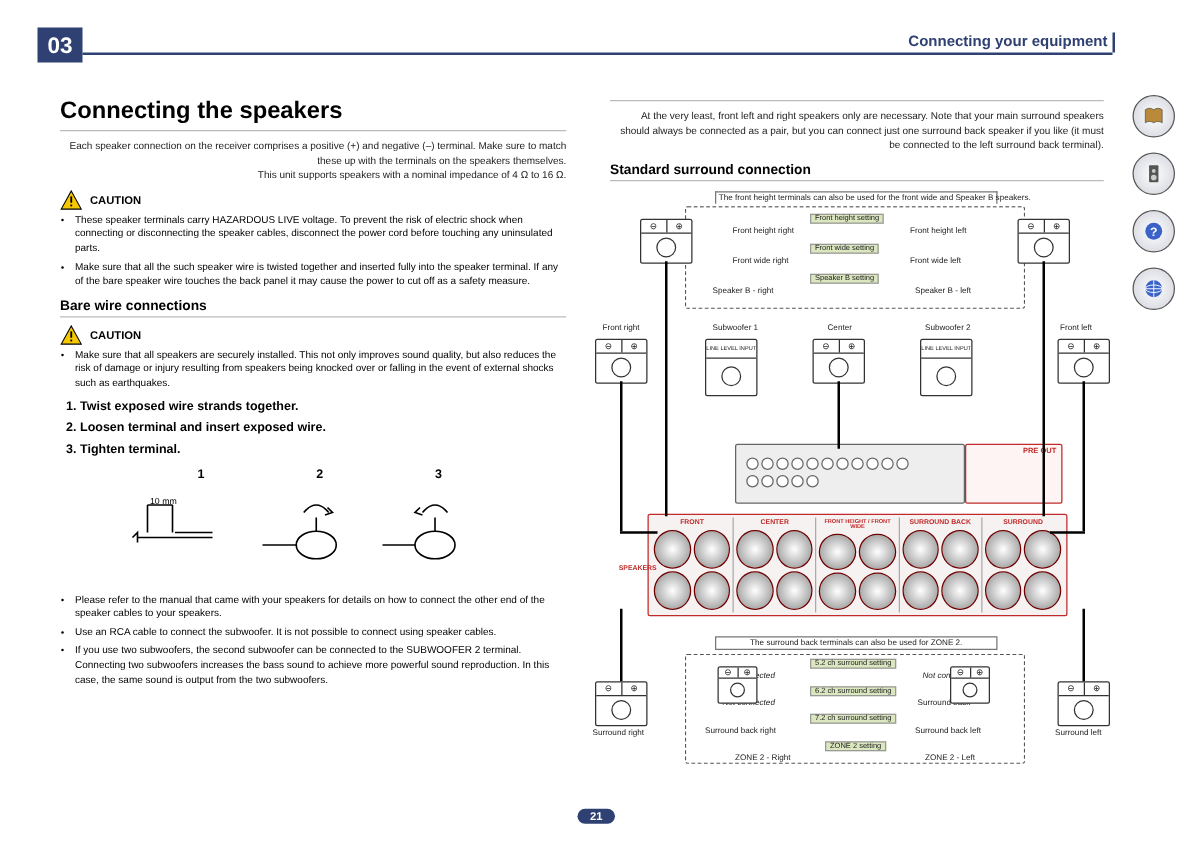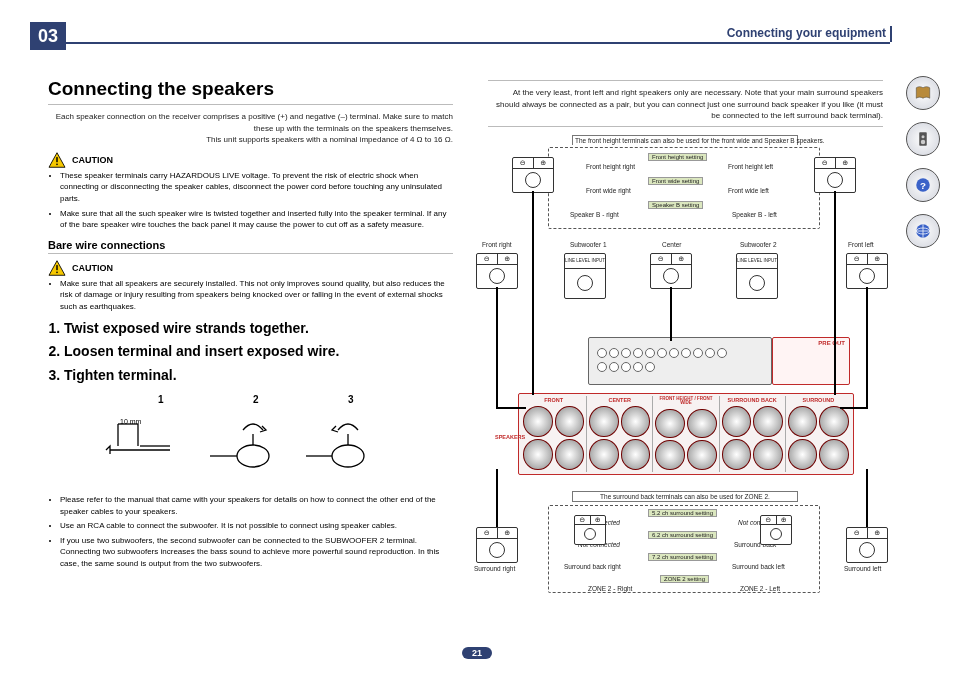--- a/index.html
+++ b/index.html
@@ -38,21 +38,21 @@
   .col-right{left:488px;width:395px;}
   .h1{font-weight:bold;font-size:19px;margin:0 0 4px 0;}
   .rule{border-top:1px solid #bbb;margin:2px 0 6px 0;}
   p.body{font-size:8px;line-height:1.45;margin:0 0 4px 0;color:#222;text-align:right;}
   .caution-row{display:flex;align-items:center;gap:6px;margin:6px 0 2px 0;}
   .warn-icon{width:18px;height:16px;}
   .caution-label{font-weight:bold;font-size:9px;}
   .bullets{font-size:8px;line-height:1.45;margin:0;padding-left:12px;}
   .bullets li{margin-bottom:3px;}
   .h2{font-weight:bold;font-size:11px;margin:8px 0 2px 0;}
-  .steps{font-size:14px;line-height:1.7;margin:4px 0 0 0;padding-left:16px;font-weight:bold;}
+  .steps{font-size:10px;line-height:1.7;margin:4px 0 0 0;padding-left:16px;font-weight:bold;}
   .steps li{margin-bottom:0;}
   .fig{
     margin-top:6px;height:100px;position:relative;
   }
   .fig .figlabel{position:absolute;font-weight:bold;font-size:10px;}
   .notes-head{display:flex;align-items:center;gap:6px;margin-top:10px;margin-bottom:2px;}
   .pencil-icon{width:16px;height:16px;}
   .notes-label{font-weight:bold;font-size:9px;}
   
   .diagram{
@@ -198,20 +198,21 @@
     <ul class="bullets">
       <li>Please refer to the manual that came with your speakers for details on how to connect the other end of the speaker cables to your speakers.</li>
       <li>Use an RCA cable to connect the subwoofer. It is not possible to connect using speaker cables.</li>
       <li>If you use two subwoofers, the second subwoofer can be connected to the SUBWOOFER 2 terminal. Connecting two subwoofers increases the bass sound to achieve more powerful sound reproduction. In this case, the same sound is output from the two subwoofers.</li>
     </ul>
   </div>
 
   <div class="col col-right">
     <div class="rule"></div>
     <p class="body">At the very least, front left and right speakers only are necessary. Note that your main surround speakers should always be connected as a pair, but you can connect just one surround back speaker if you like (it must be connected to the left surround back terminal).</p>
+    <div class="h2">Standard surround connection</div>
     <div class="rule"></div>
 
     <div class="diagram">
 
       <div class="lbl" style="left:84px;top:0;width:220px;text-align:center;border-top:0.5px solid #777;border-left:0.5px solid #777;border-right:0.5px solid #777;padding:1px 2px;">The front height terminals can also be used for the front wide and Speaker B speakers.</div>
 
       <div class="box" style="left:60px;top:12px;width:270px;height:80px;"></div>
       <div class="setting" style="left:160px;top:18px">Front height setting</div>
       <div class="setting" style="left:160px;top:42px">Front wide setting</div>
       <div class="setting" style="left:160px;top:66px">Speaker B setting</div>

